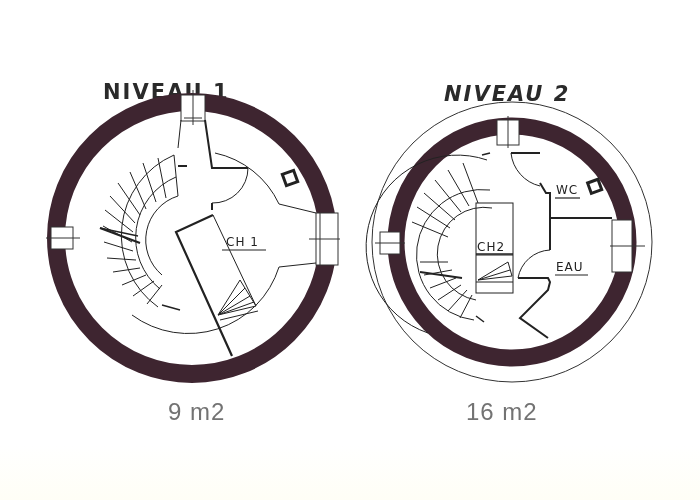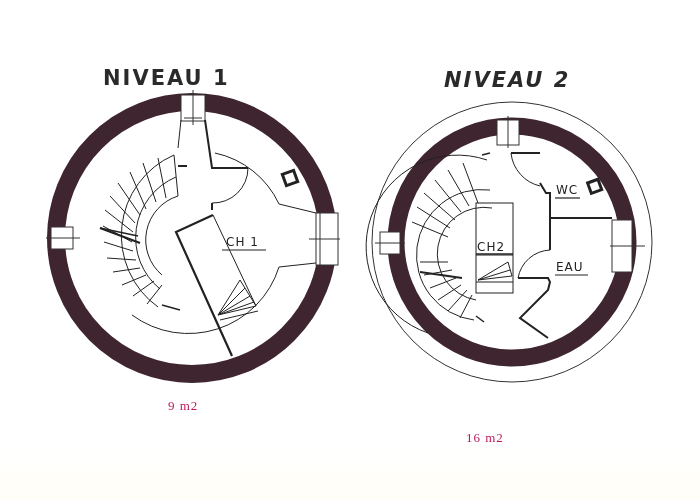--- a/index.html
+++ b/index.html
@@ -2,23 +2,23 @@
 <html><head>
 <meta charset="utf-8">
 <style>
   html, body { margin:0; padding:0; }
   body { width:700px; height:500px; background:#ffffff; position:relative; overflow:hidden;
          font-family:"DejaVu Sans", sans-serif; }
   .bottom-tint { position:absolute; left:0; top:445px; width:700px; height:55px;
                  background:linear-gradient(to bottom, #ffffff, #fffef6); }
   svg.plan { position:absolute; left:0; top:0; }
   .title { position:absolute; font-family:"DejaVu Sans", sans-serif; font-weight:bold;
-           font-size:21px; letter-spacing:2px; color:#2a2a2a; }
-  .area { position:absolute; font-family:Liberation Serif, serif;
-          font-size:13px; color:#be185d; letter-spacing:1px; }
+           font-size:21px; letter-spacing:2px; color:#2a2a2a;margin-top:14px; }
+  .area { position:absolute; font-family:Liberation Sans, sans-serif;
+          font-size:24px; color:#737373; letter-spacing:1px; }
   .room { font-family:"DejaVu Sans", sans-serif; font-size:12px; fill:#222; letter-spacing:1px; }
 </style>
 </head>
 <body>
 
 <div class="bottom-tint"></div>
 
 <div class="title" style="left:103px; top:66px;">NIVEAU 1</div>
 <div class="title" style="left:444px; top:68px;font-style:italic;">NIVEAU 2</div>
 
@@ -138,13 +138,13 @@
     <text class="room" x="477" y="251">CH2</text>
     <line x1="476" y1="254" x2="513" y2="254" stroke="#222" stroke-width="1.4"></line>
     <text class="room" x="556" y="194">WC</text>
     <line x1="555" y1="198" x2="580" y2="198" stroke="#222" stroke-width="1.2"></line>
     <text class="room" x="556" y="271">EAU</text>
     <line x1="555" y1="275" x2="588" y2="275" stroke="#222" stroke-width="1.2"></line>
   </g>
 </svg>
 
 <div class="area" style="left:168px; top:398px;">9 m2</div>
-<div class="area" style="left:466px; top:398px;margin-top:32px;">16 m2</div>
+<div class="area" style="left:466px; top:398px;">16 m2</div>
 
 </body></html>

